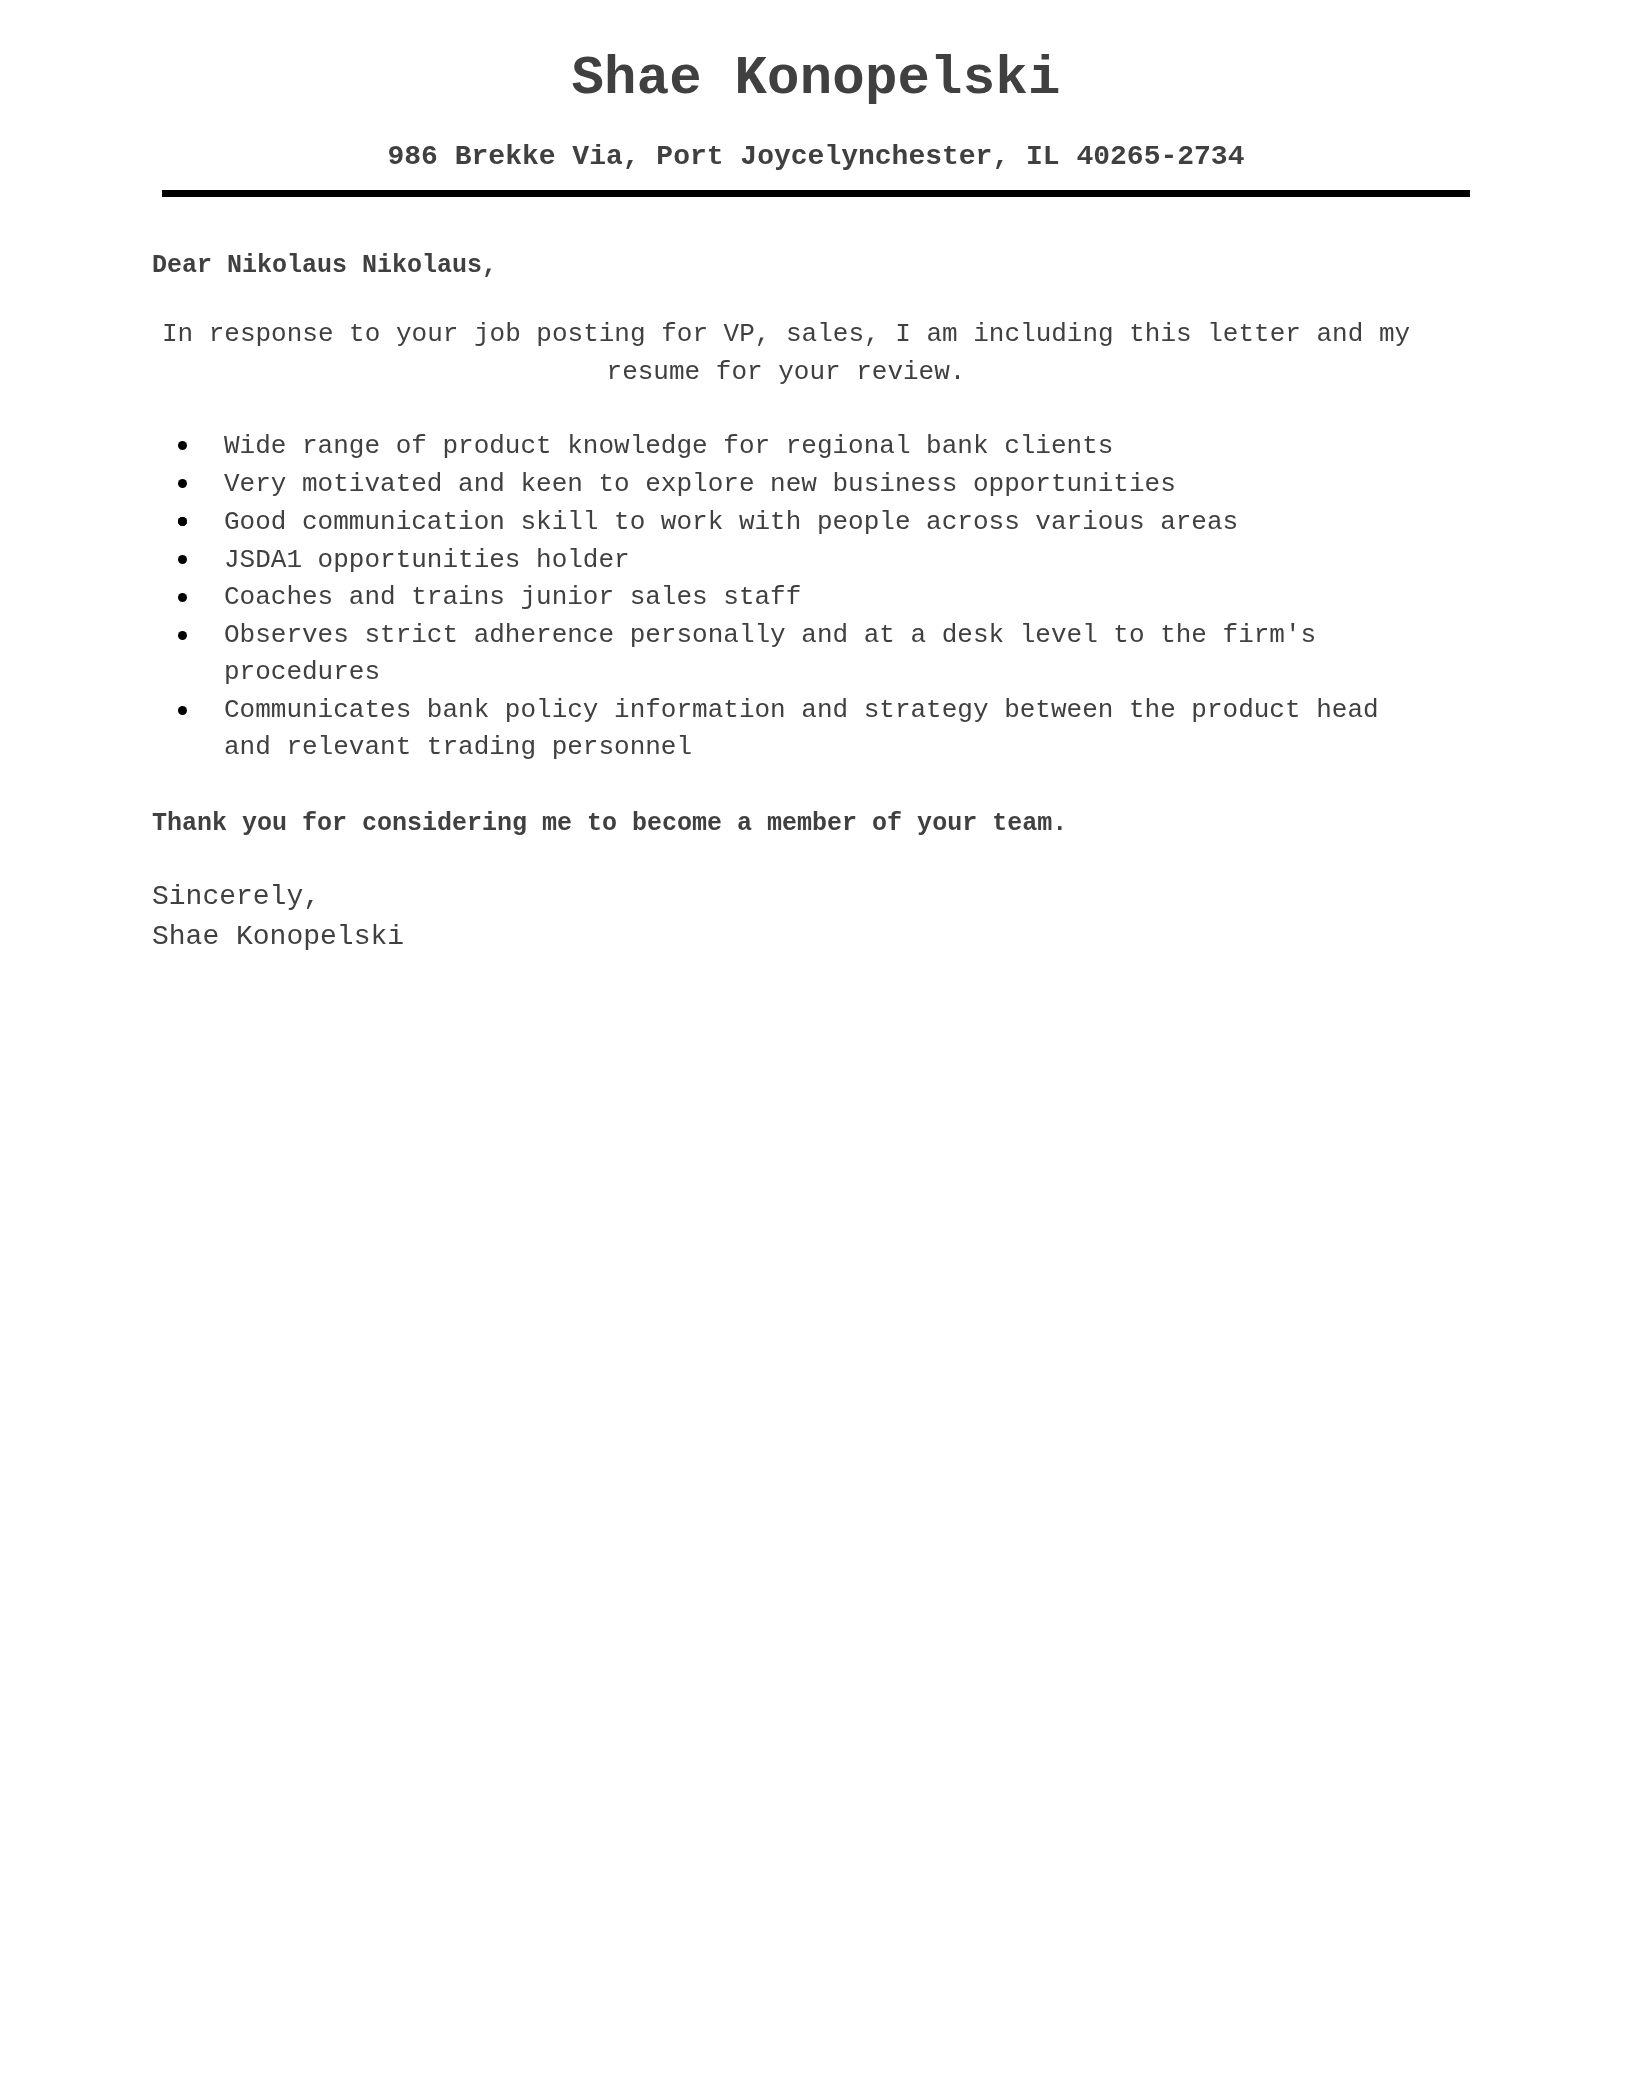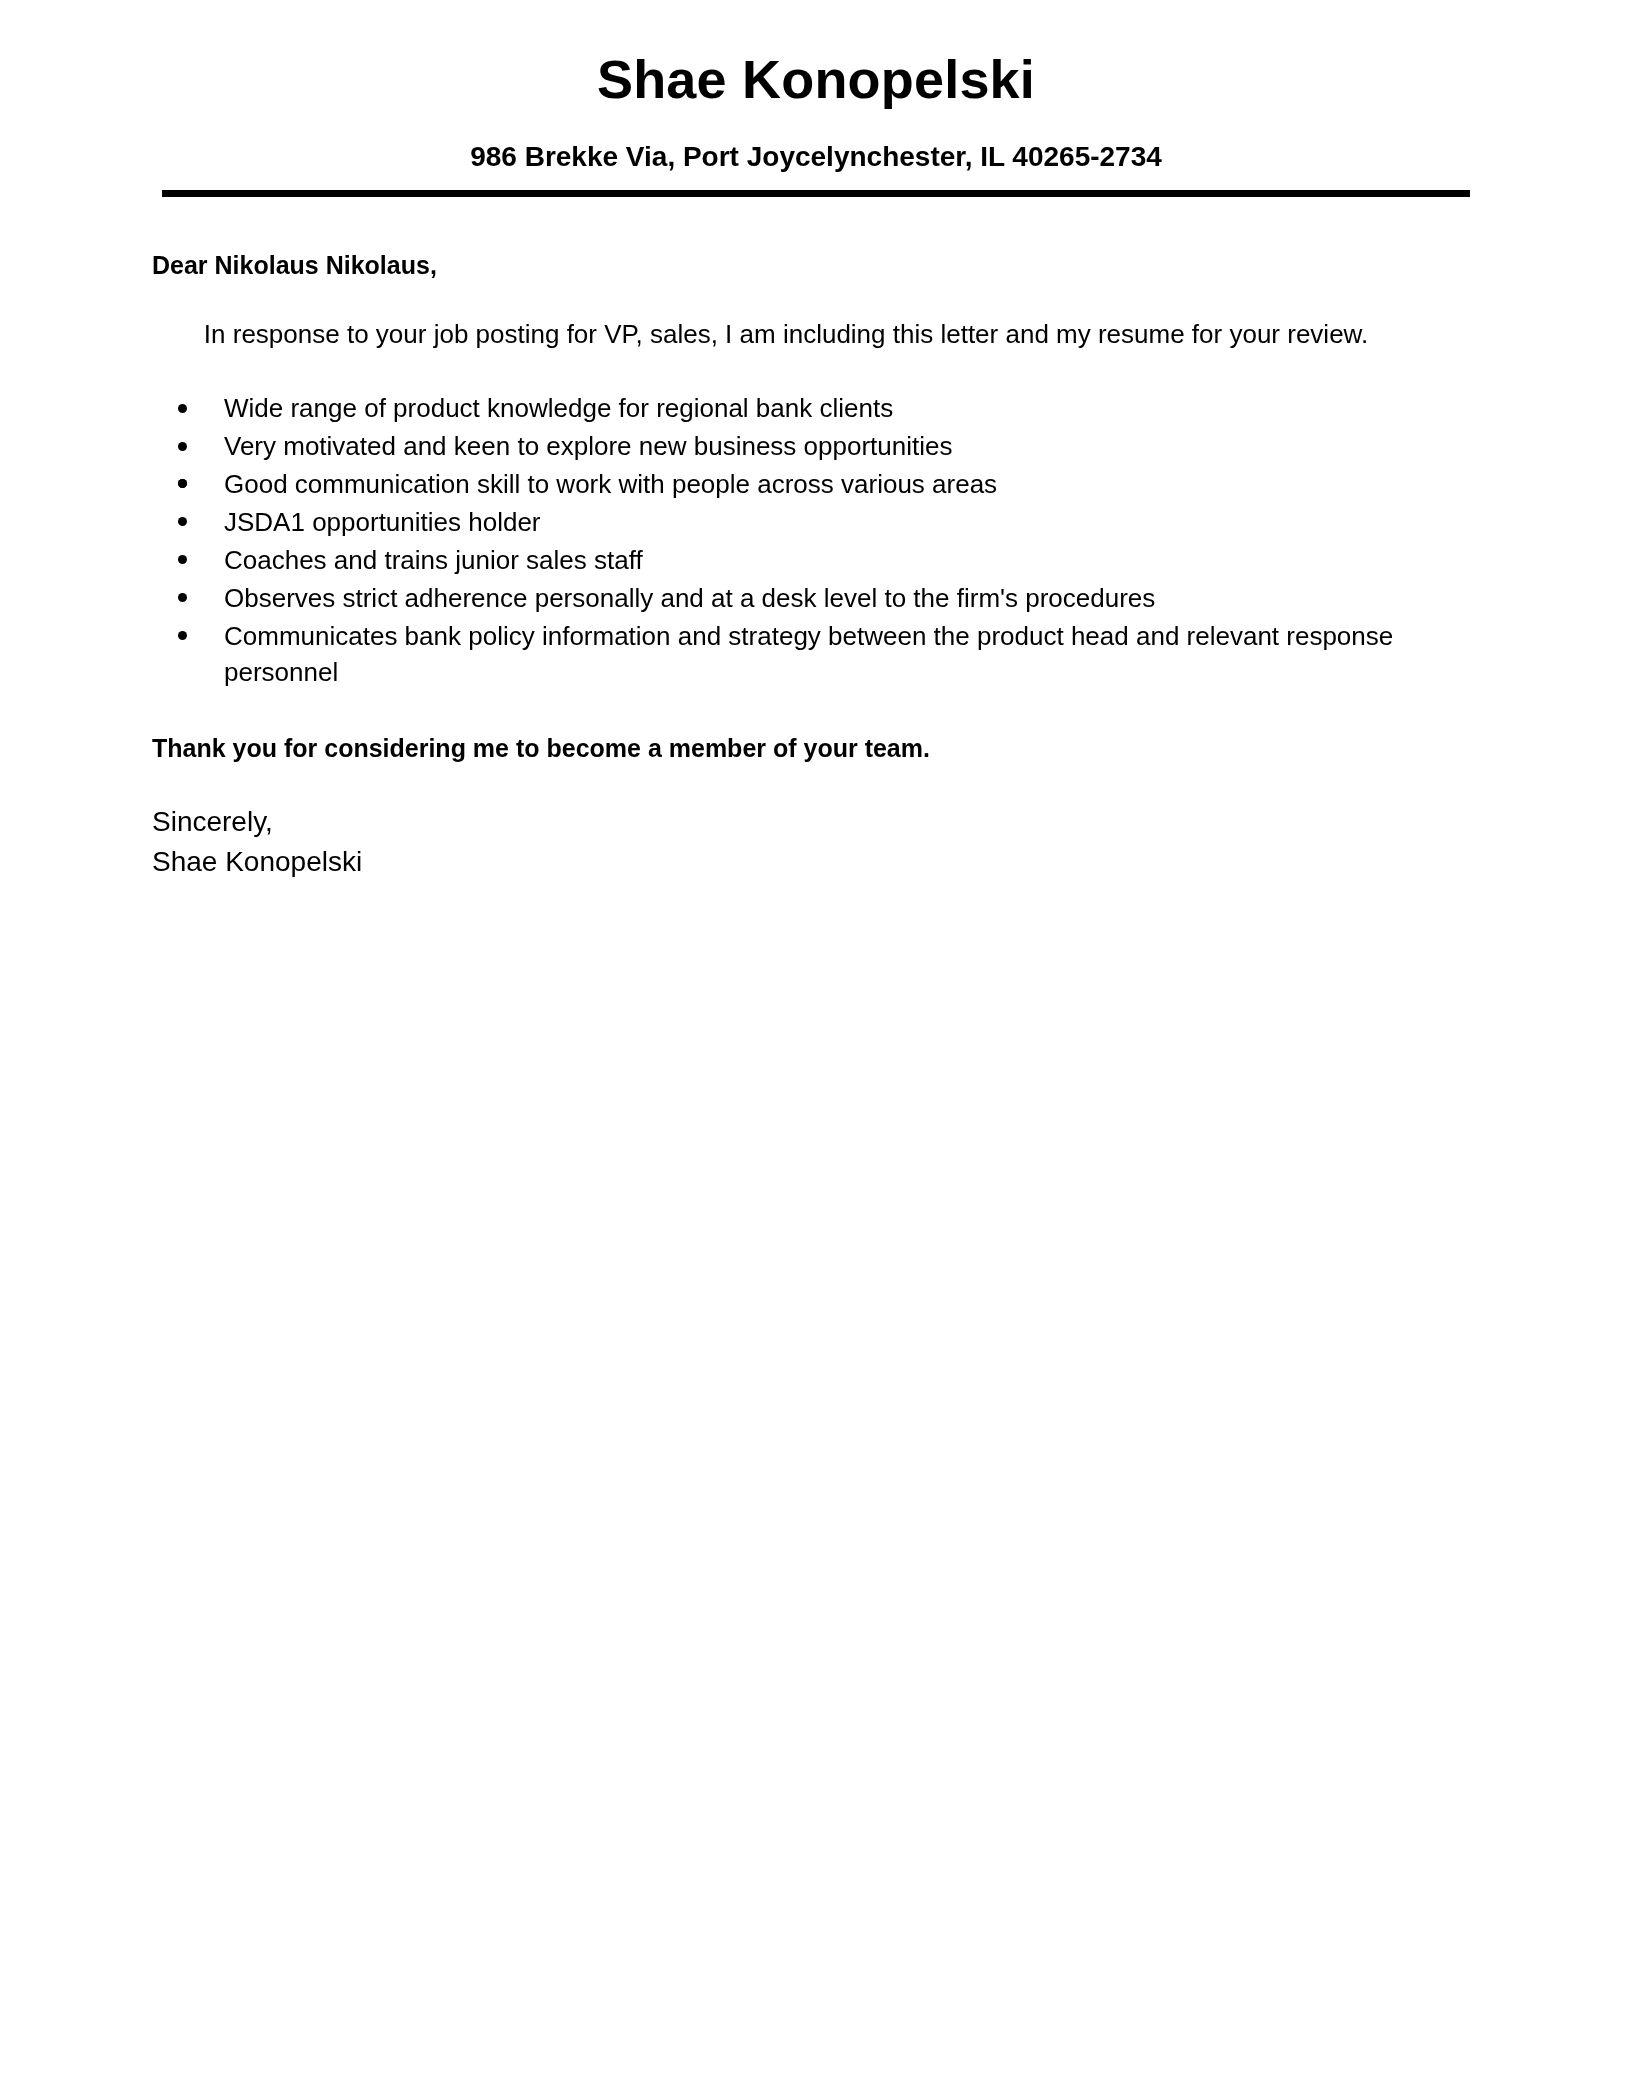--- a/index.html
+++ b/index.html
@@ -7,22 +7,22 @@
     padding: 0;
     background: #ffffff;
   }
 
   .page {
     position: relative;
     width: 1632px;
     height: 1955px;
     background: #ffffff;
     margin: 0 auto;
-    font-family: Liberation Sans, sans-serif;
-    color: #000000;
+    font-family: Liberation Mono, monospace;
+    color: #404040;
     box-sizing: border-box;
     overflow: hidden;
   }
 
   .letterhead {
     padding-top: 48px;
     text-align: center;
   }
 
   .name-title {
@@ -155,21 +155,21 @@
       <li>
         <span class="bullet-dot"></span>
         <span>Coaches and trains junior sales staff</span>
       </li>
       <li>
         <span class="bullet-dot"></span>
         <span>Observes strict adherence personally and at a desk level to the firm's procedures</span>
       </li>
       <li>
         <span class="bullet-dot"></span>
-        <span>Communicates bank policy information and strategy between the product head and relevant response personnel</span>
+        <span>Communicates bank policy information and strategy between the product head and relevant trading personnel</span>
       </li>
     </ul>
 
     <p class="thanks">Thank you for considering me to become a member of your team.</p>
 
     <div class="signoff">
       <span class="signoff-line">Sincerely,</span>
       <span class="signoff-line">Shae Konopelski</span>
     </div>
 

